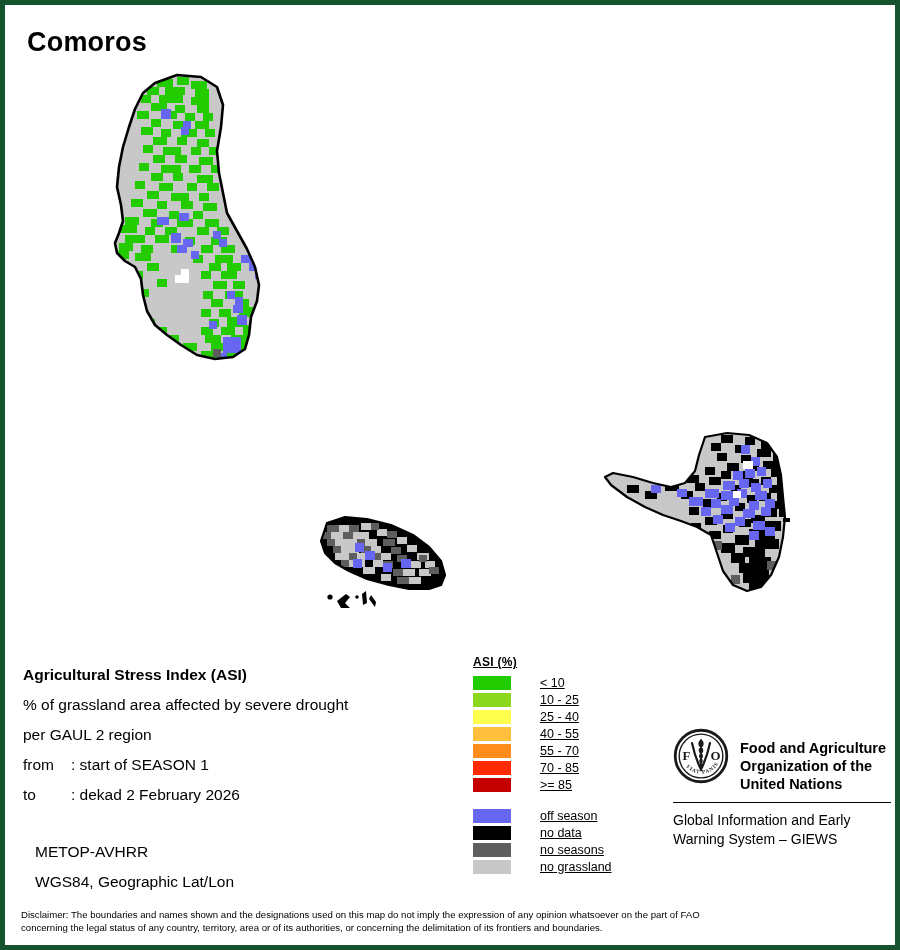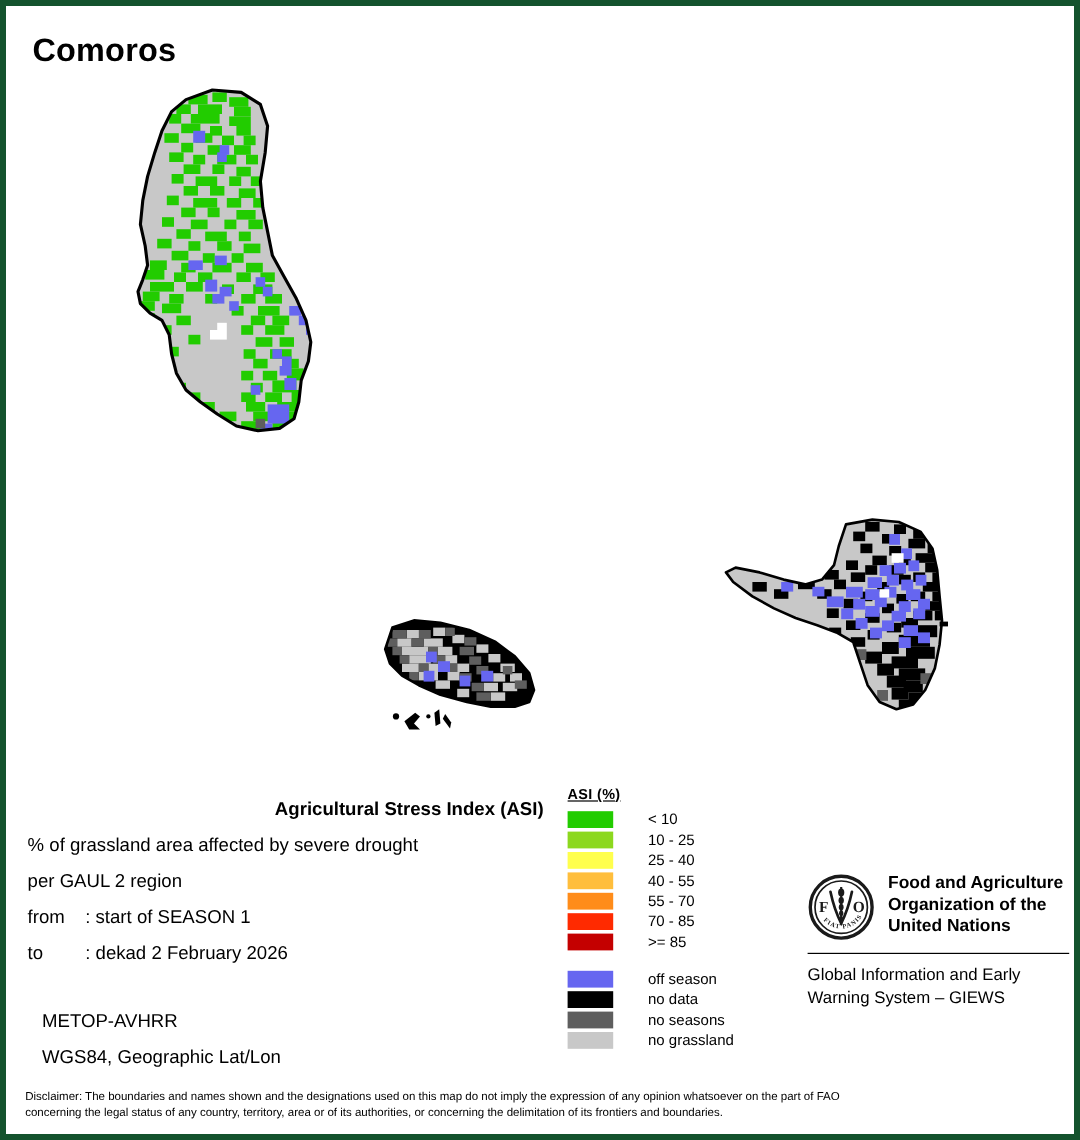--- a/index.html
+++ b/index.html
@@ -6,40 +6,40 @@
   body{width:900px;height:950px;font-family:"Liberation Sans",sans-serif;}
   #page{position:relative;width:900px;height:950px;box-sizing:border-box;border:5px solid #14532d;background:#fff;overflow:hidden;}
 
   #map-title{position:absolute;left:22px;top:22px;font-size:27px;font-weight:bold;color:#000;letter-spacing:.2px;}
 
   #map-canvas{position:absolute;left:0;top:0;width:900px;height:640px;}
 
   
   #info-block{position:absolute;left:18px;top:655px;width:430px;color:#000;}
   #info-block .line{font-size:15.5px;line-height:30px;white-space:pre;}
-  #info-block .title{font-weight:bold;text-align:right;}
+  #info-block .title{font-weight:bold;}
   #info-block .kv{display:flex;}
   #info-block .kv .k{width:48px;flex:0 0 48px;}
   #info-block .kv .v{flex:1;}
   #source-block{position:absolute;left:18px;top:832px;width:430px;color:#000;}
   #source-block .line{font-size:15.5px;line-height:30px;margin-left:12px;}
 
   
   #legend{position:absolute;left:468px;top:650px;width:190px;}
   #legend-title{font-size:12px;font-weight:bold;text-decoration:underline;margin-bottom:5px;letter-spacing:.3px;}
   .legend-row{display:flex;align-items:center;height:17px;margin-bottom:0px;}
   .legend-sw{width:38px;height:14px;flex:0 0 38px;}
-  .legend-lb{margin-left:29px;font-size:12.5px;color:#000;white-space:nowrap;}
+  .legend-lb{margin-left:29px;font-size:12.5px;color:#000;white-space:nowrap;text-decoration:underline;}
   #legend-gap{height:14px;}
 
   
   #fao{position:absolute;left:668px;top:722px;width:218px;}
   #fao-top{display:flex;align-items:flex-start;}
   #fao-mark{flex:0 0 56px;width:56px;height:58px;}
-  #fao-name{margin-left:11px;font-size:14.5px;font-weight:bold;line-height:18px;color:#000;}
+  #fao-name{margin-left:11px;font-size:14.5px;font-weight:bold;line-height:18px;color:#000;margin-top:12px;}
   #fao-rule{margin-top:9px;border-top:1.6px solid #000;width:218px;}
   #giews{margin-top:8px;font-size:14px;line-height:19px;color:#000;}
 
   
   #disclaimer{position:absolute;left:16px;top:903px;width:866px;font-size:9.6px;line-height:13px;color:#000;}
 </style>
 </head>
 <body>
 
 <div id="page">

